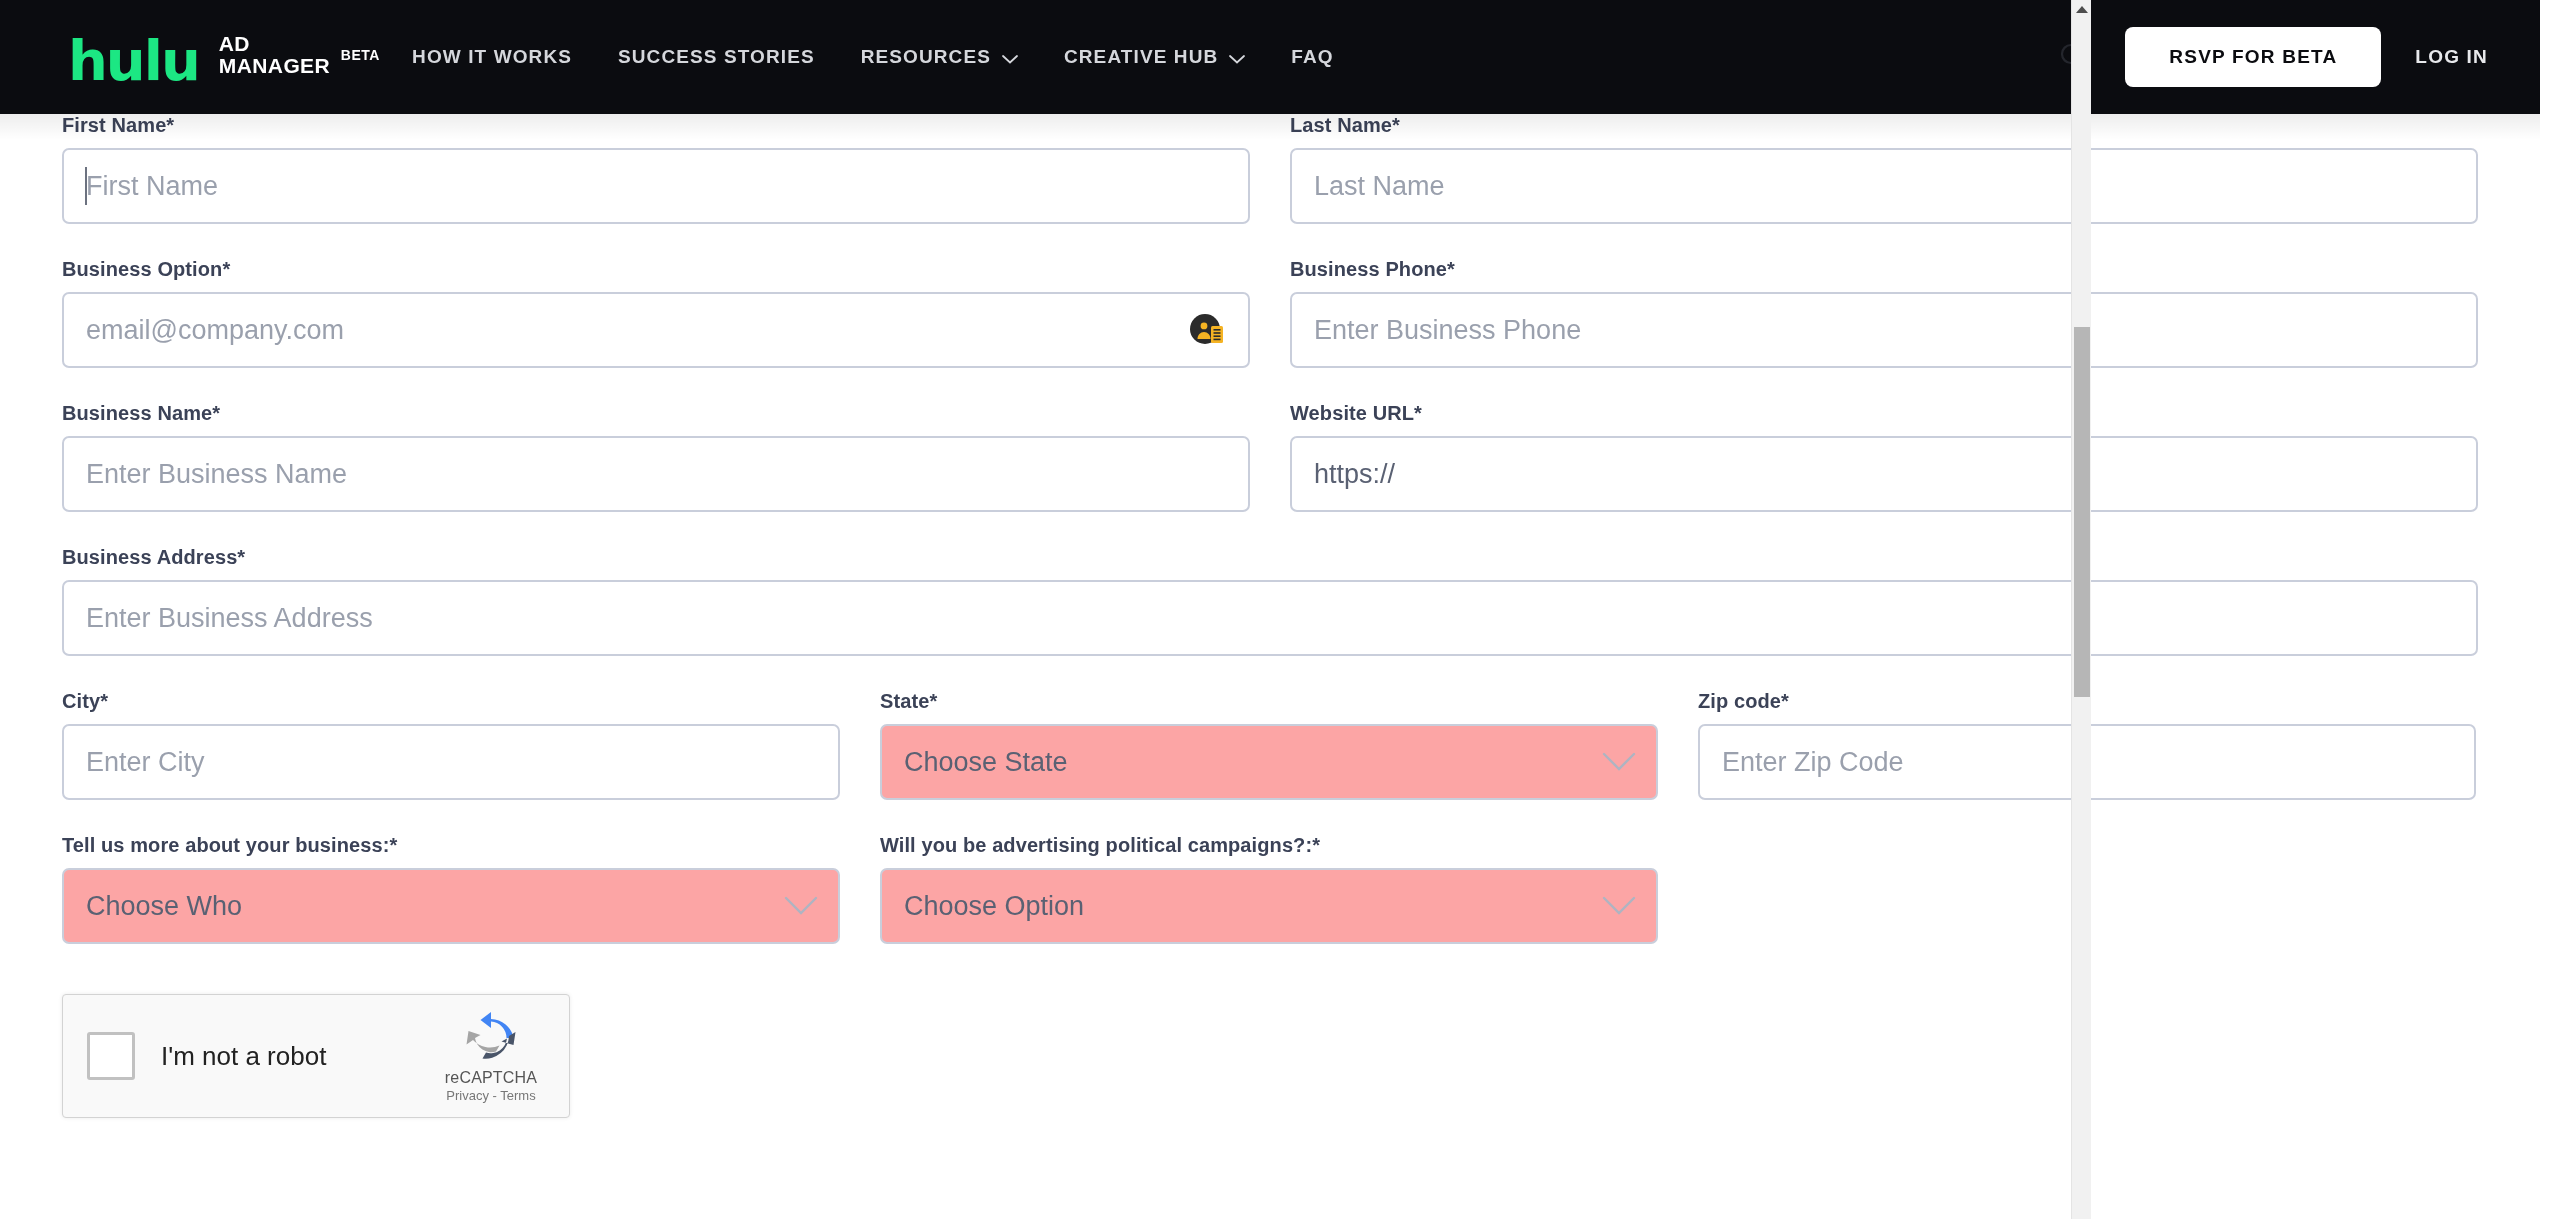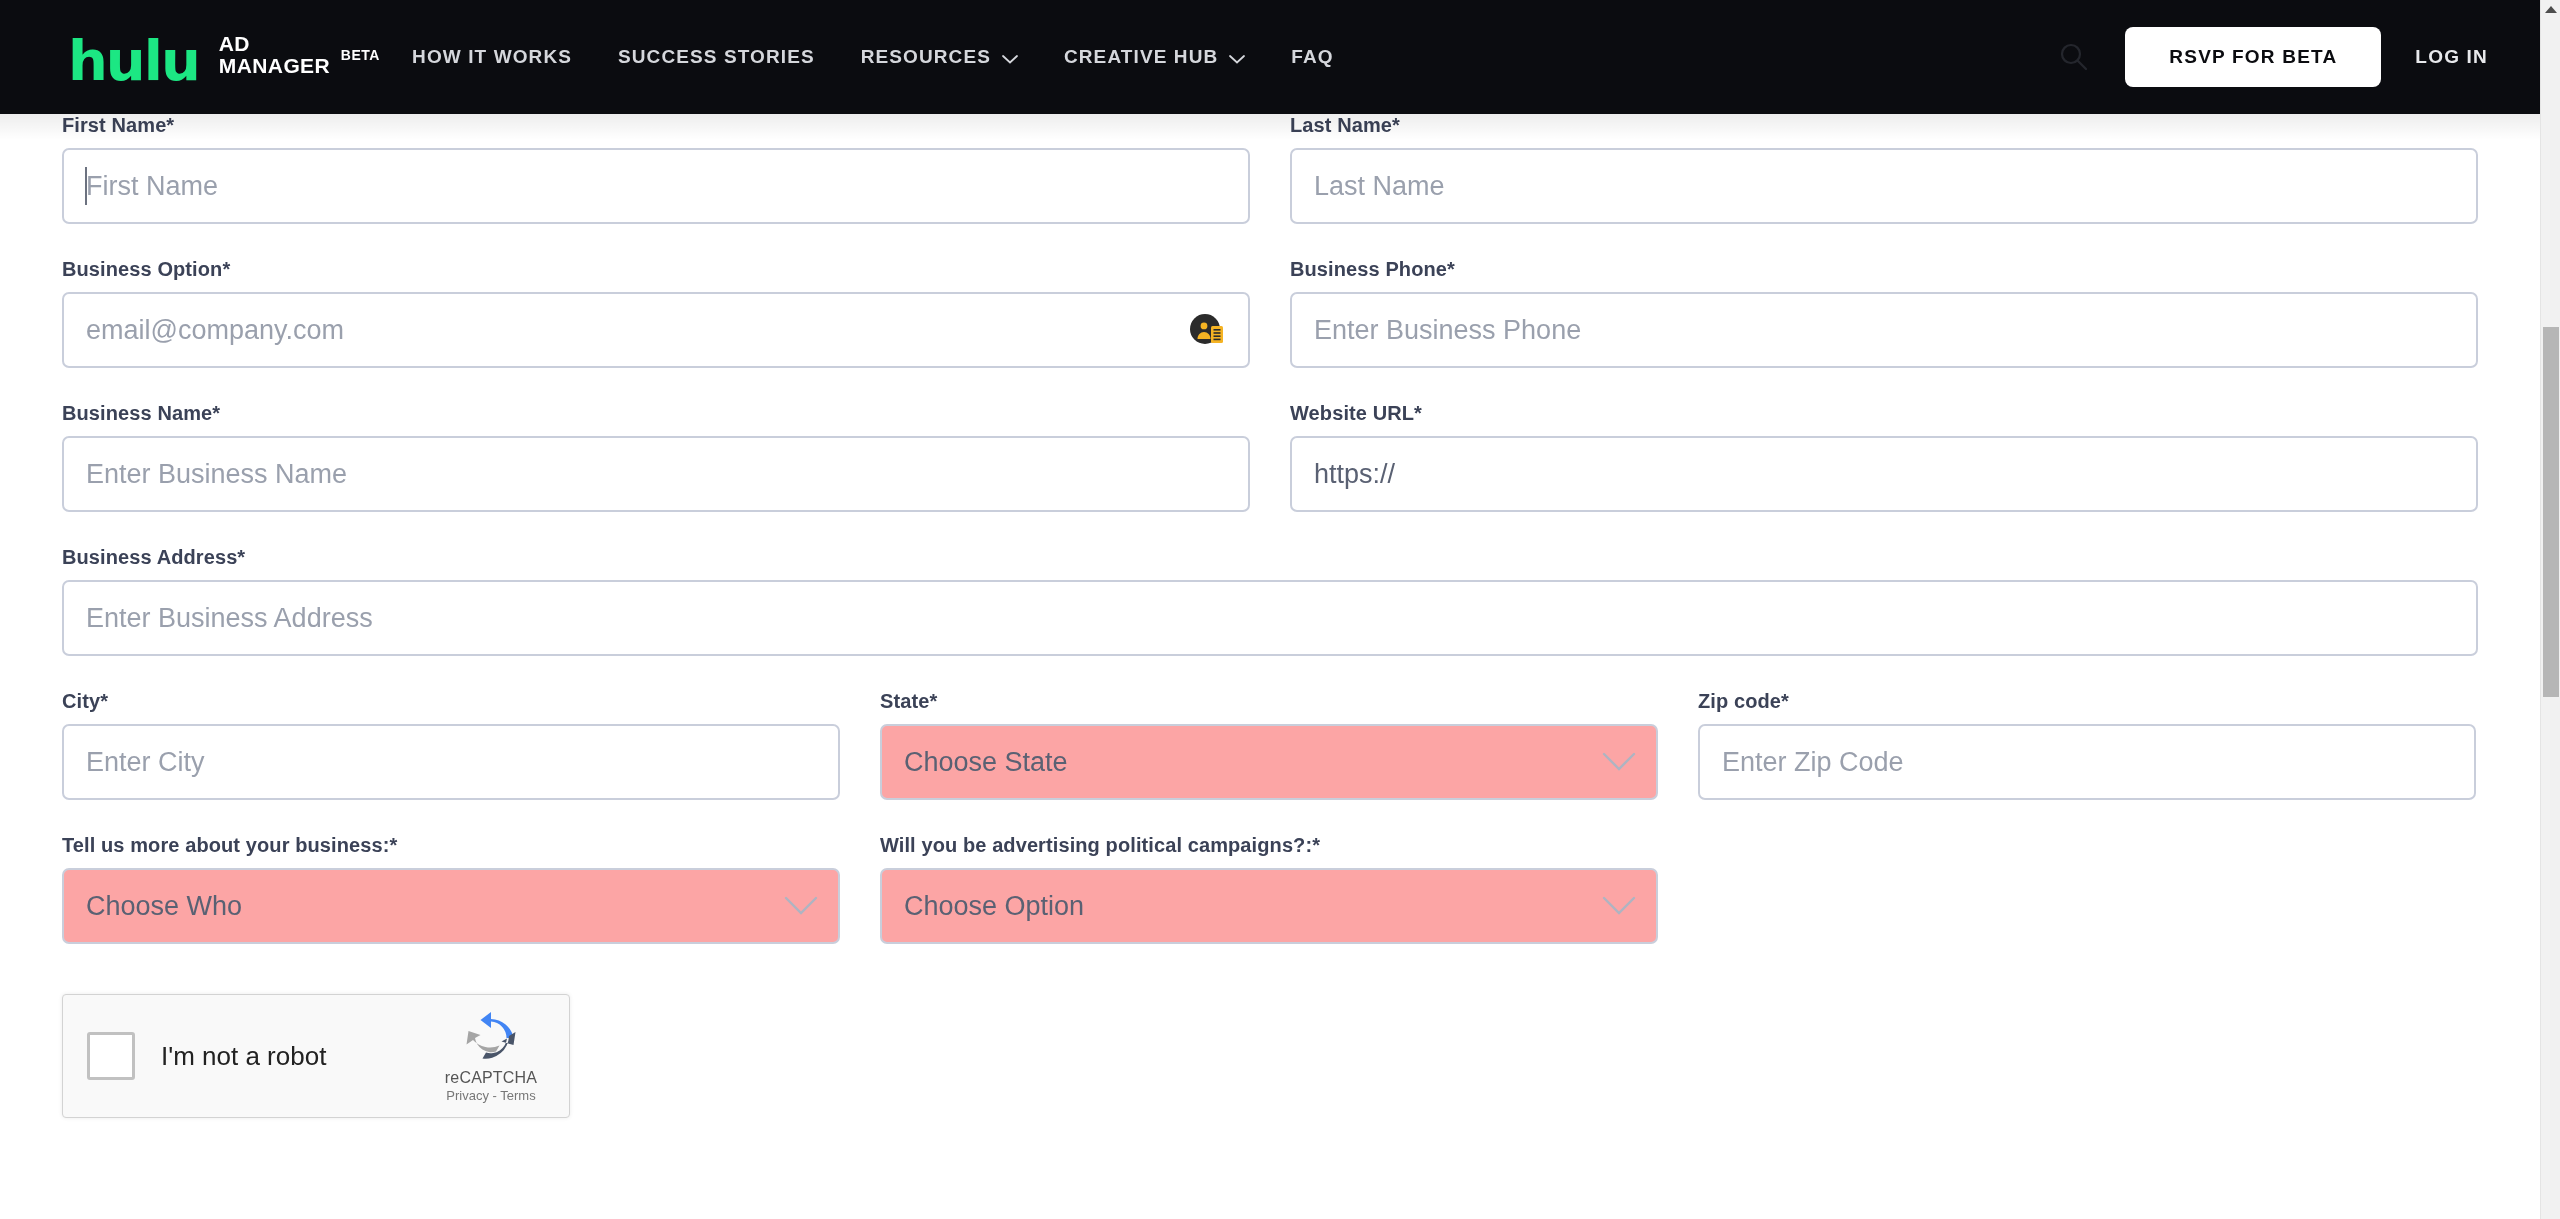--- a/index.html
+++ b/index.html
@@ -7,21 +7,21 @@
   html, body {
     width: 2560px;
     height: 1219px;
     overflow: hidden;
     background: #ffffff;
     font-family: "Liberation Sans", sans-serif;
   }
 
   .page {
     position: relative;
-    width: 2560px;
+    width: 2091px;
     height: 1219px;
     background: #ffffff;
   }
 
   
   .navbar {
     position: absolute;
     top: 0; left: 0;
     width: 2540px;
     height: 114px;

